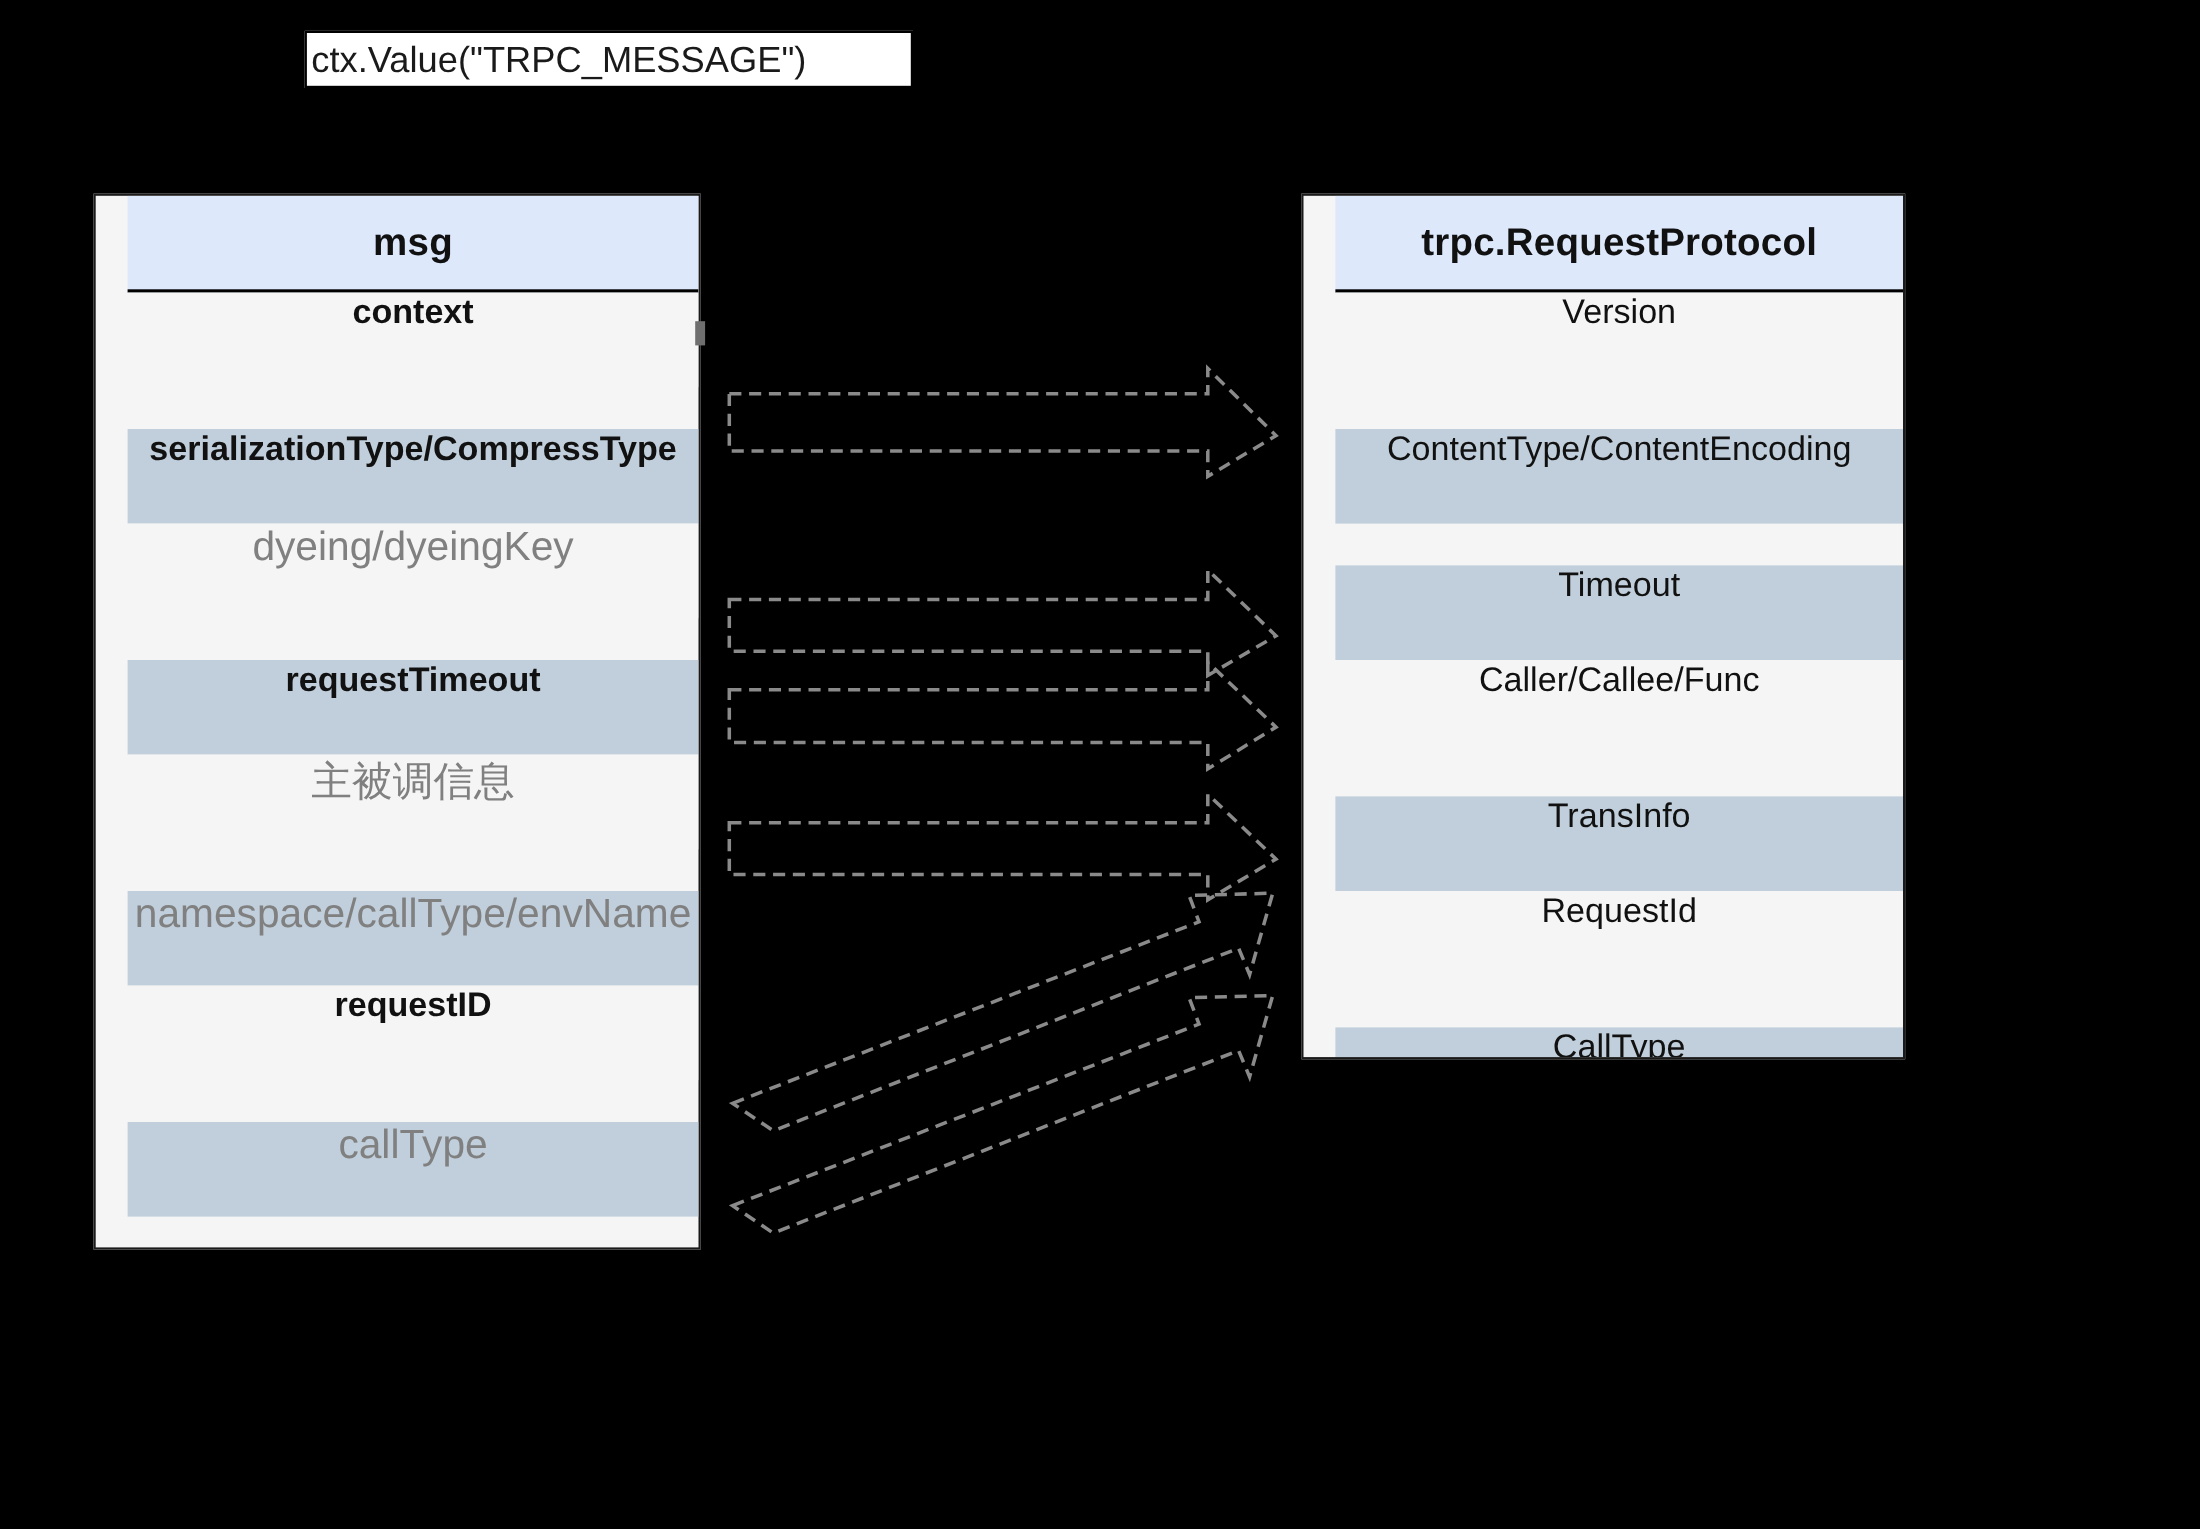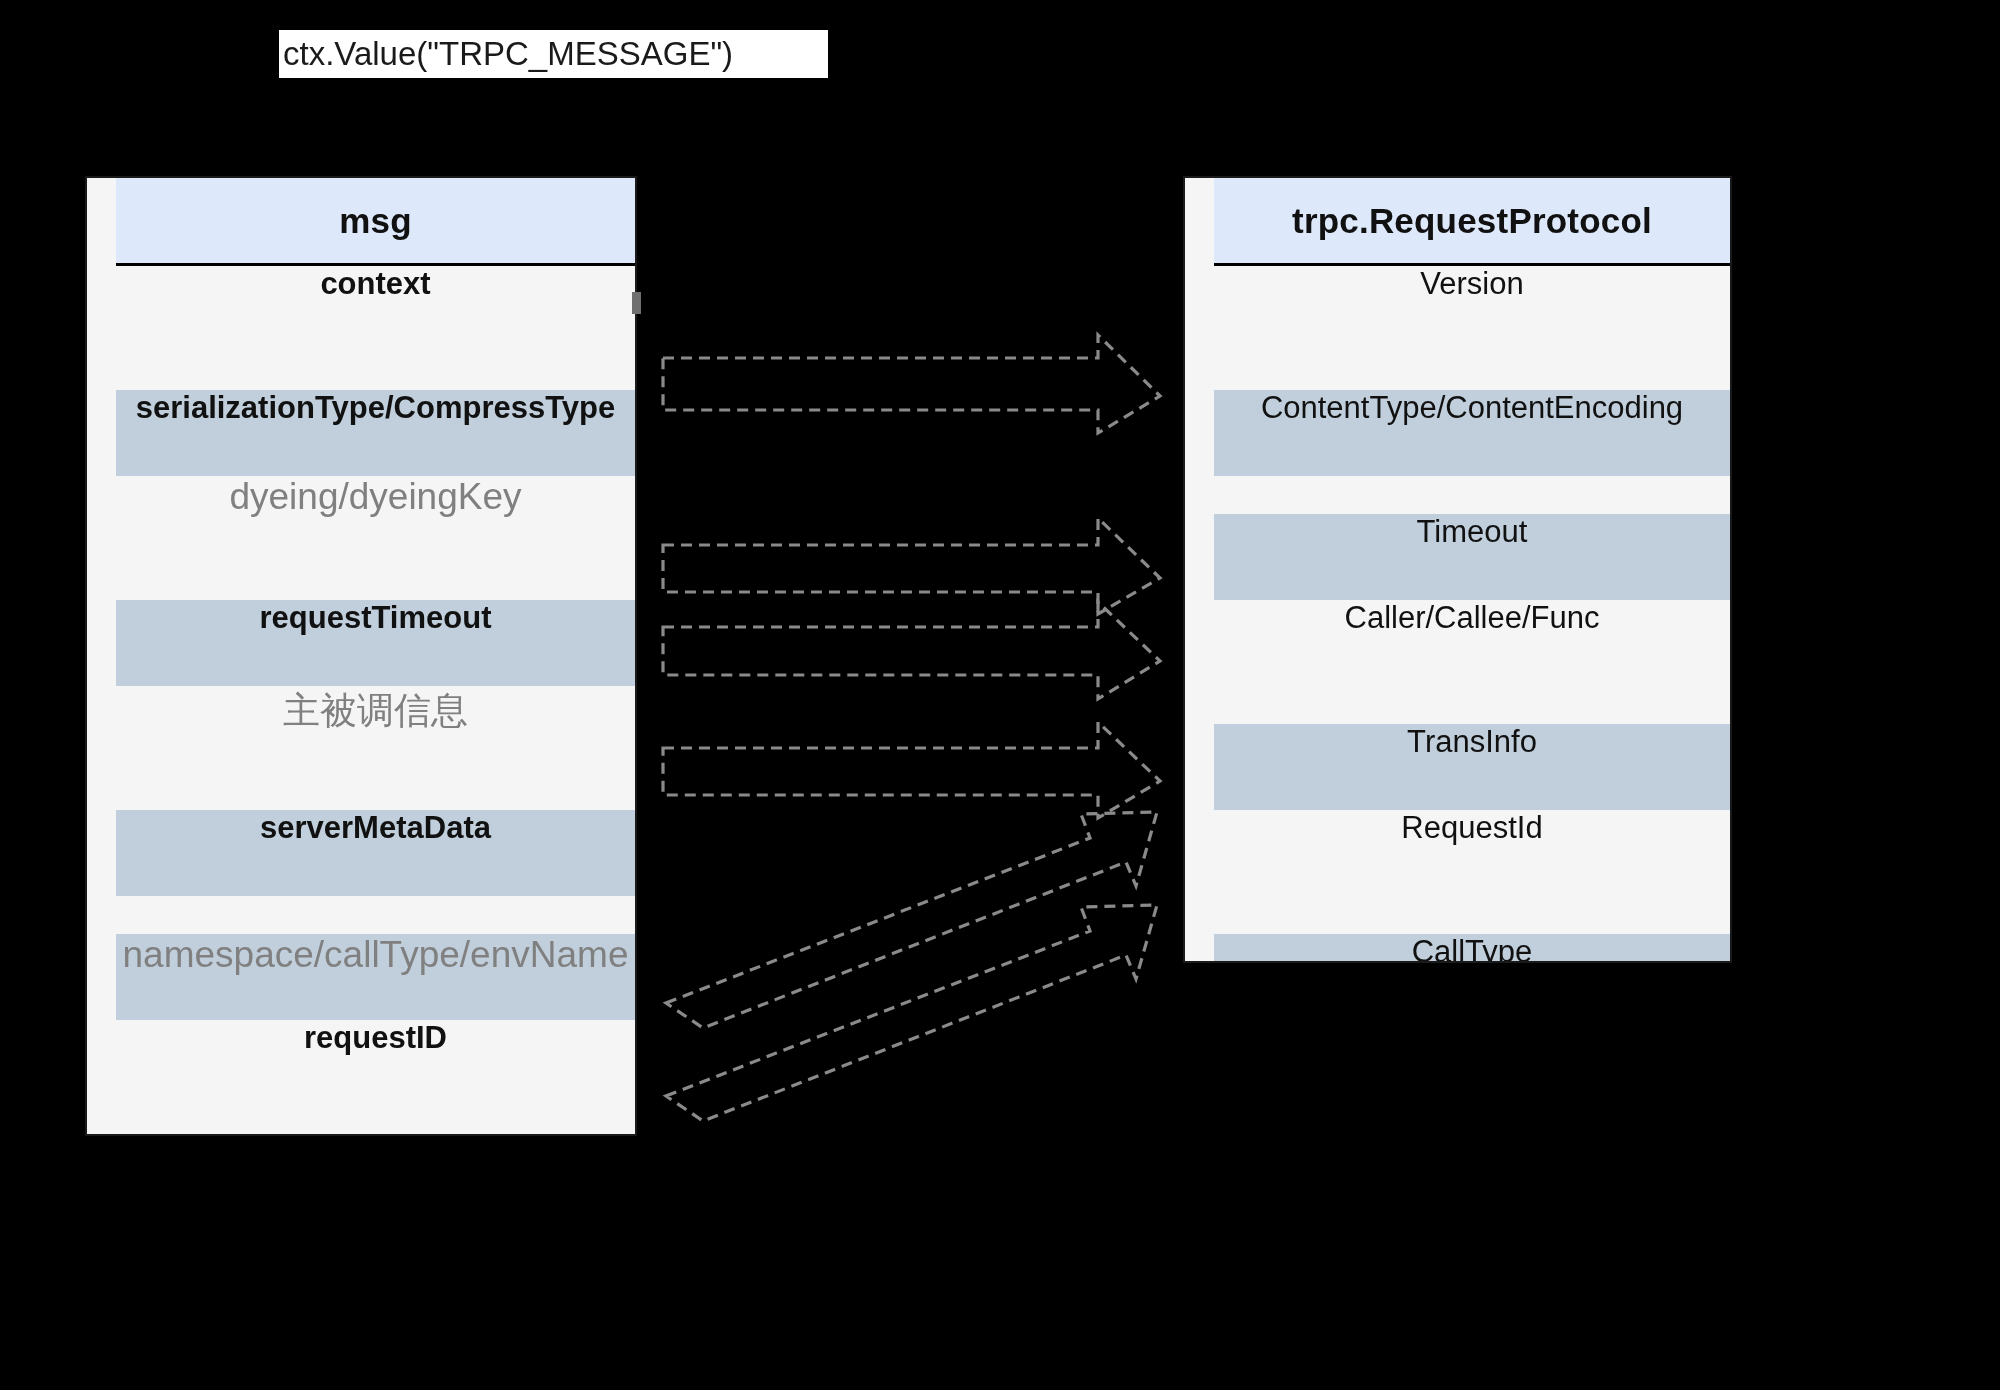--- a/index.html
+++ b/index.html
@@ -148,23 +148,20 @@
         <div class="tbl-row row-light">
           <span class="cell-muted">dyeing/dyeingKey</span>
         </div>
         <div class="tbl-row row-dark">
           <span class="cell-strong">requestTimeout</span>
         </div>
         <div class="tbl-row row-light">
           <span class="cell-muted">主被调信息</span>
         </div>
         <div class="tbl-row row-dark">
-          <span class="cell-strong">serverMetaData</span>
-        </div>
-        <div class="tbl-row row-dark">
           <span class="cell-muted">namespace/callType/envName</span>
         </div>
         <div class="tbl-row row-light">
           <span class="cell-strong">requestID</span>
         </div>
         <div class="tbl-row row-dark">
           <span class="cell-muted">callType</span>
         </div>
       </div>
   </div>

